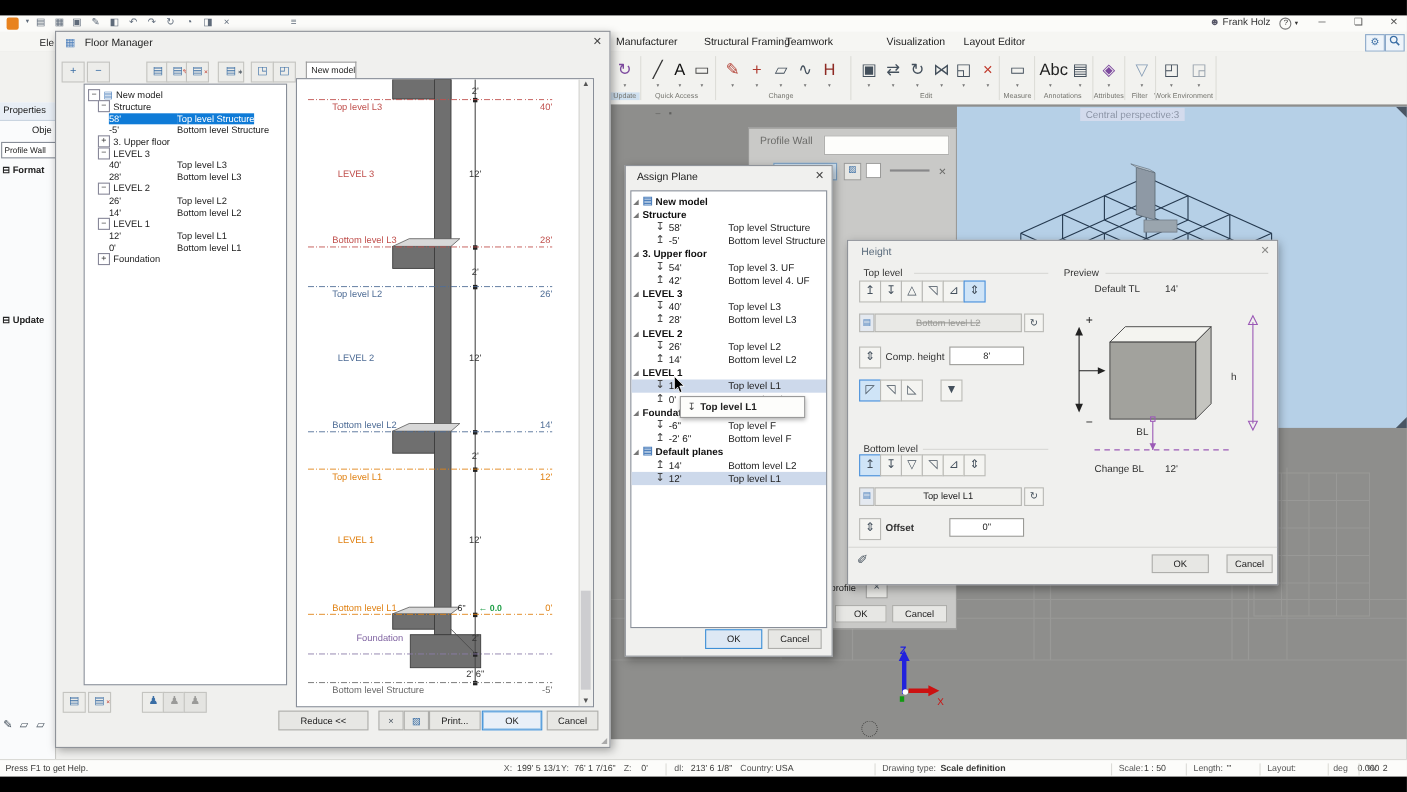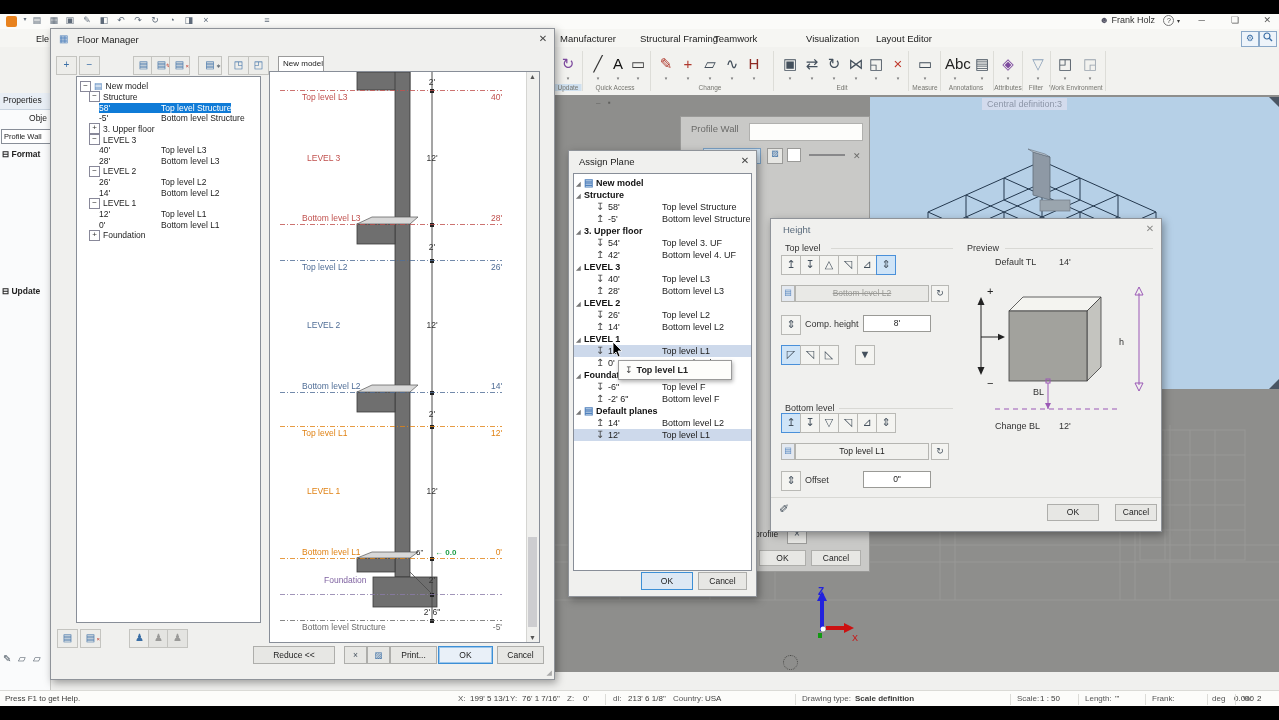--- a/index.html
+++ b/index.html
@@ -260,21 +260,21 @@
     <div style="position:absolute;left:106px;top:31px;width:12px;height:12px;background:#fff;border:1px solid #9a9a98;"></div>
     <div style="position:absolute;left:128px;top:37px;width:36px;height:2px;background:#88888a;"></div>
     <span style="position:absolute;left:172px;top:34px;font-size:9px;color:#6b6b69;">✕</span>
     <span style="position:absolute;left:74px;top:412px;font-size:8.5px;color:#222;">profile</span>
     <div style="position:absolute;left:106px;top:408px;width:18px;height:17px;background:#e6e6e3;border:1px solid #9a9a98;text-align:center;font-size:10px;line-height:16px;color:#44505c;">×</div>
     <div class="btn" style="left:78px;top:433px;width:45px;height:14px;line-height:14px;"><span>OK</span></div>
     <div class="btn" style="left:130px;top:433px;width:48px;height:14px;line-height:14px;"><span>Cancel</span></div>
   </div>
 
   <div id="vp-blue" class="abs">
-    <div id="vp-label"><span>Central definition:3</span></div>
+    <div id="vp-label"><span>Central perspective:3</span></div>
     <svg width="409" height="292" style="position:absolute;left:0;top:0;">
       <g stroke="#24384e" stroke-width="1" fill="none" transform="translate(22,4)">
         <line x1="150" y1="60" x2="264" y2="111"></line>
         <line x1="112" y1="77" x2="226" y2="128"></line>
         <line x1="74" y1="94" x2="188" y2="145"></line>
         <line x1="36" y1="111" x2="150" y2="162"></line>
         <line x1="150" y1="60" x2="36" y2="111"></line>
         <line x1="188" y1="77" x2="74" y2="128"></line>
         <line x1="226" y1="94" x2="112" y2="145"></line>
         <line x1="264" y1="111" x2="150" y2="162"></line>
@@ -753,21 +753,21 @@
     <div class="hbtn sel" style="left:10px;top:194px;">↥</div>
     <div class="hbtn" style="left:29px;top:194px;">↧</div>
     <div class="hbtn" style="left:48px;top:194px;">▽</div>
     <div class="hbtn" style="left:67px;top:194px;">◹</div>
     <div class="hbtn" style="left:86px;top:194px;">⊿</div>
     <div class="hbtn" style="left:105px;top:194px;">⇕</div>
     <div class="mini" style="left:10px;top:224px;">▤</div>
     <div class="hfield" style="left:24px;top:224px;width:132px;"><span>Top level L1</span></div>
     <div class="hbtn" style="left:160px;top:224px;width:16px;height:15px;line-height:14px;font-size:9px;">↻</div>
     <div class="hbtn" style="left:10px;top:252px;">⇕</div>
-    <span class="hlabel" style="left:34px;top:256px;">Offset</span>
+    <span class="hlabel" style="left:34px;top:256px;font-weight:bold;">Offset</span>
     <div class="hinput" style="left:92px;top:252px;width:66px;"><span>0"</span></div>
     <span style="position:absolute;left:8px;top:283px;font-size:12px;color:#44505c;">✐</span>
 
     <span class="hlabel" style="left:196px;top:24px;">Preview</span>
     <div class="hrule" style="left:234px;top:29px;width:148px;"></div>
     <span class="hlabel" style="left:224px;top:38px;">Default TL</span>
     <span class="hlabel" style="left:288px;top:38px;">14'</span>
     <svg width="180" height="140" style="position:absolute;left:196px;top:60px;">
       <line x1="14" y1="24" x2="14" y2="90" stroke="#222" stroke-width="1"></line>
       <polygon points="14,18 10.5,26 17.5,26" fill="#222"></polygon>
@@ -812,21 +812,21 @@
     <span class="slab" style="left:613px;">dl:</span>
     <span style="left:628px;">213' 6 1/8"</span>
     <span class="slab" style="left:673px;">Country:</span>
     <span style="left:705px;">USA</span>
     <span class="slab" style="left:802px;">Drawing type:</span>
     <span style="left:855px;font-weight:bold;">Scale definition</span>
     <span class="slab" style="left:1017px;">Scale:</span>
     <span style="left:1040px;">1 : 50</span>
     <span class="slab" style="left:1085px;">Length:</span>
     <span style="left:1115px;">'"</span>
-    <span class="slab" style="left:1152px;">Frank:</span>
+    <span class="slab" style="left:1152px;">Layout:</span>
     <span style="left:1234px;">0.000</span>
     <span class="slab" style="left:1212px;">deg</span>
     <span class="slab" style="left:1243px;">%:</span>
     <span style="left:1257px;">2</span>
     <span class="ssep" style="left:605px;"></span>
     <span class="ssep" style="left:795px;"></span>
     <span class="ssep" style="left:1010px;"></span>
     <span class="ssep" style="left:1078px;"></span>
     <span class="ssep" style="left:1145px;"></span>
     <span class="ssep" style="left:1207px;"></span>

